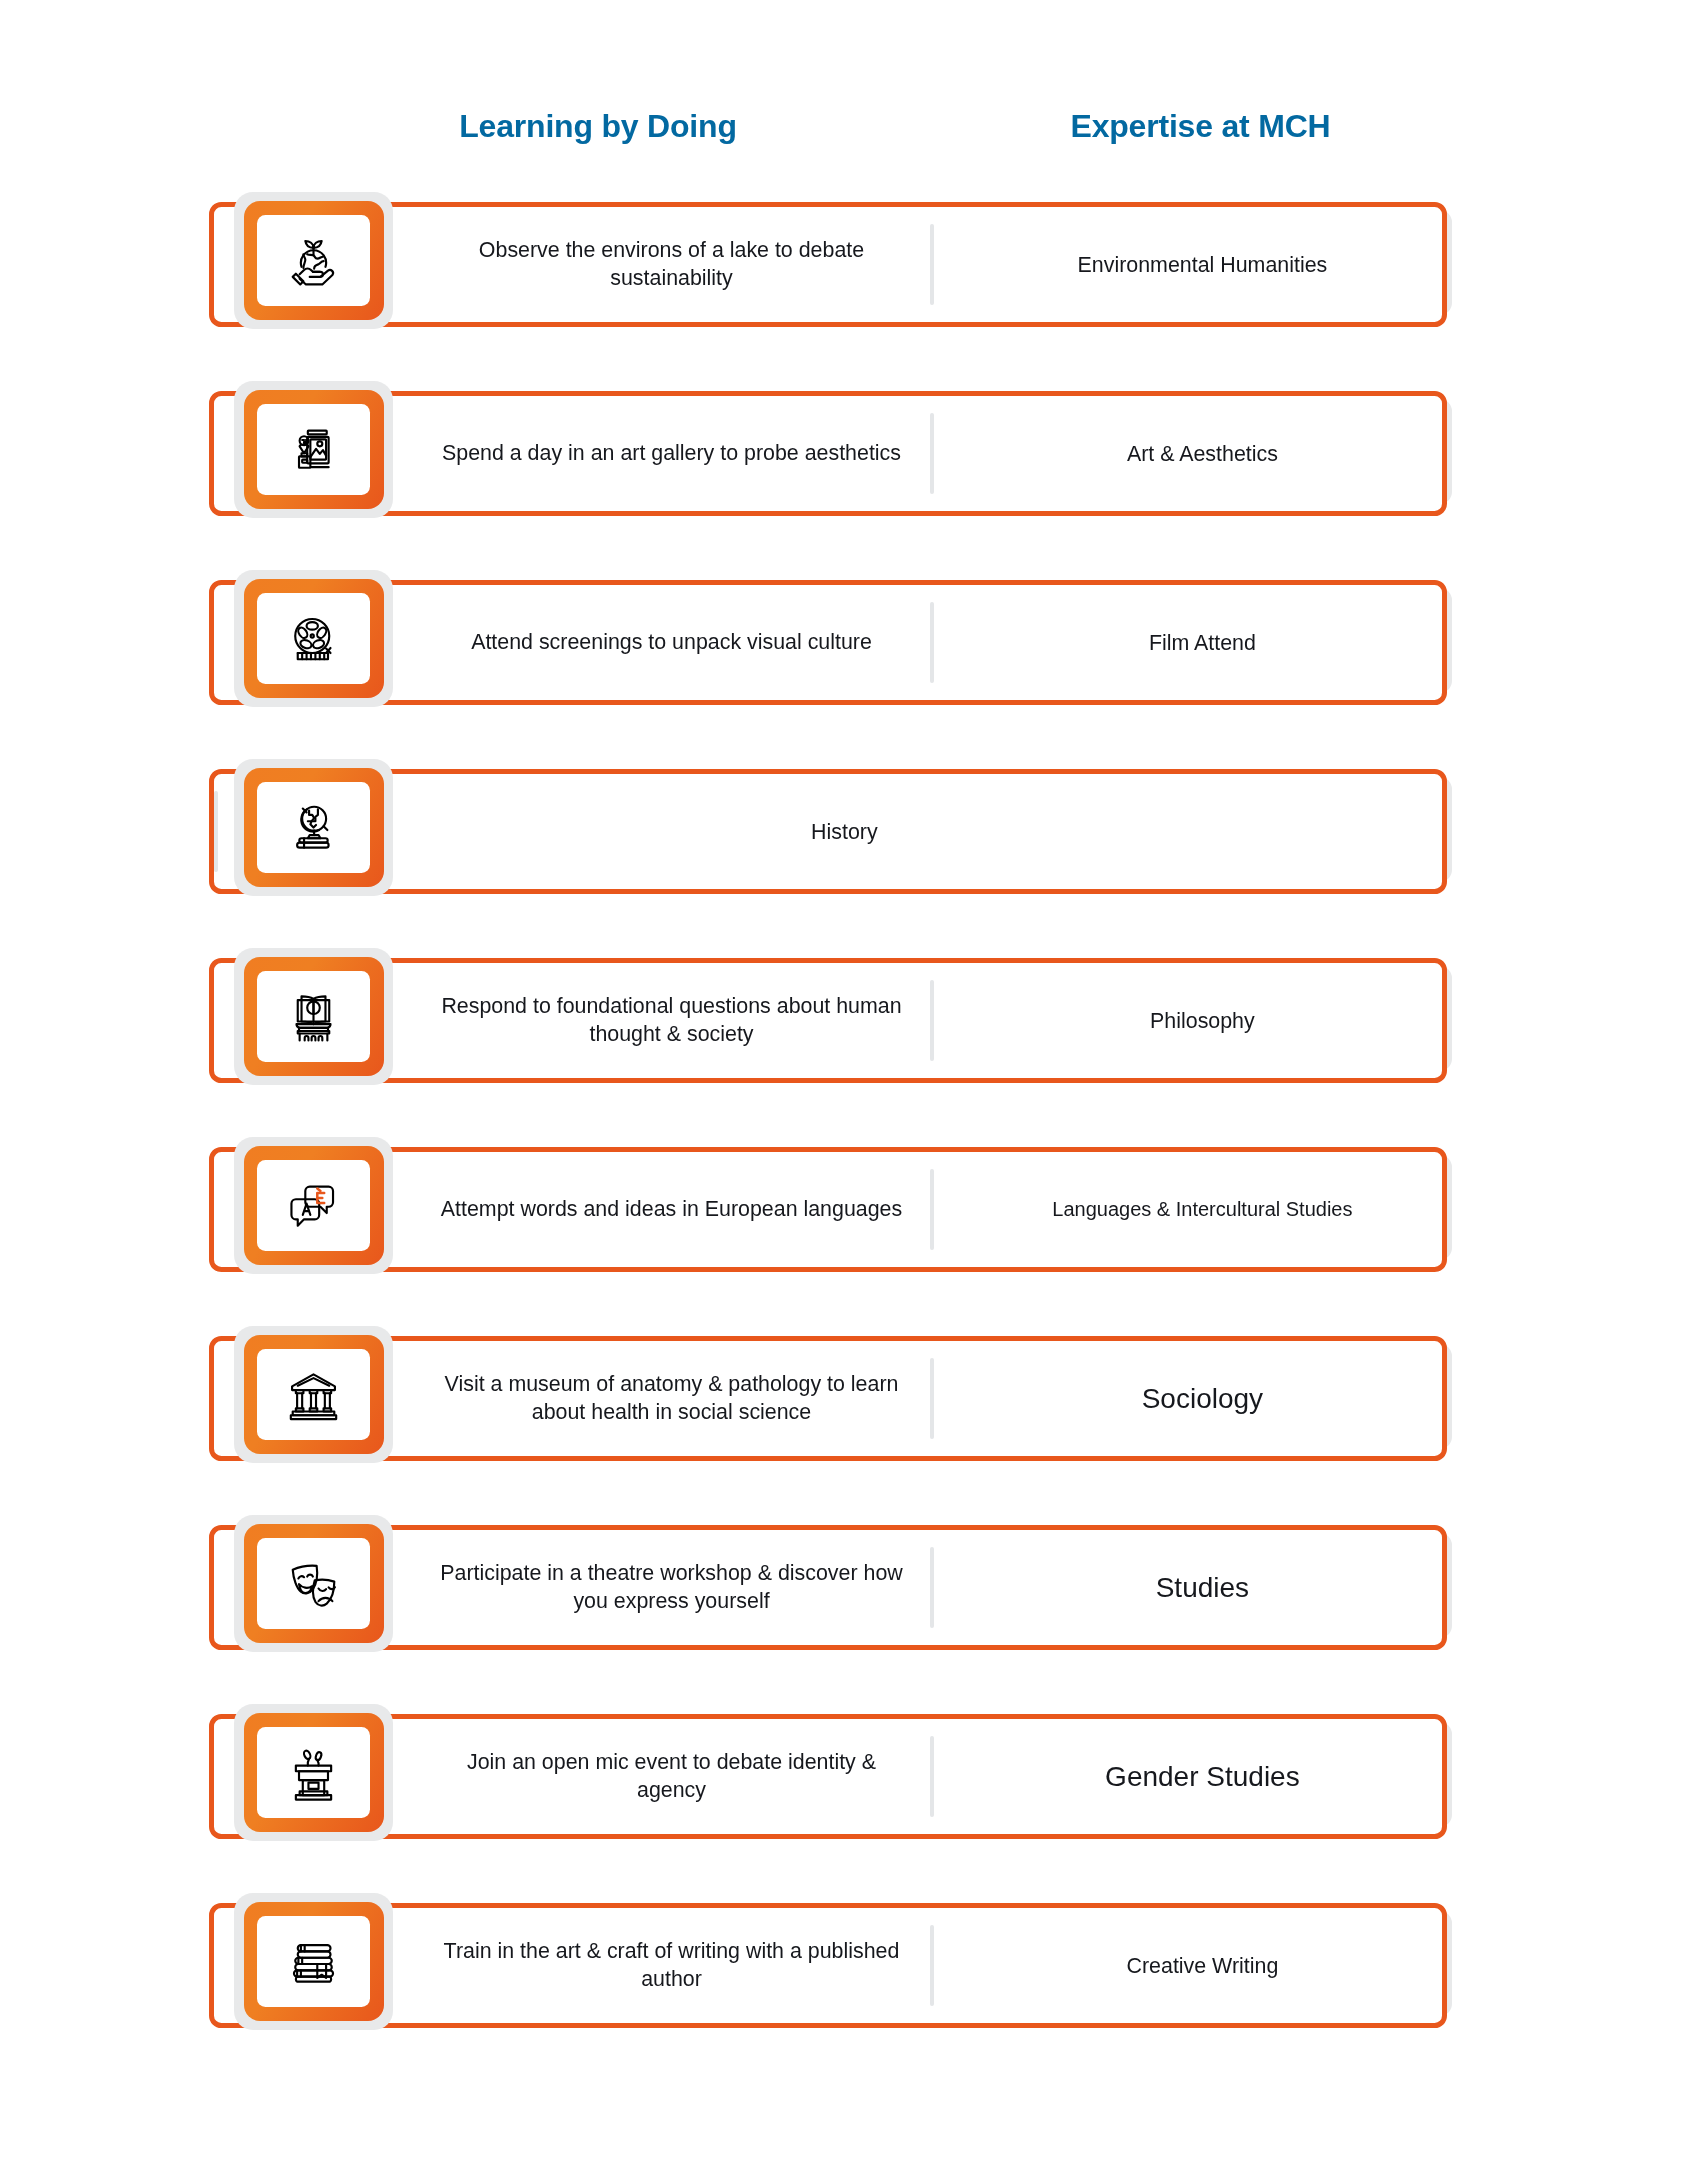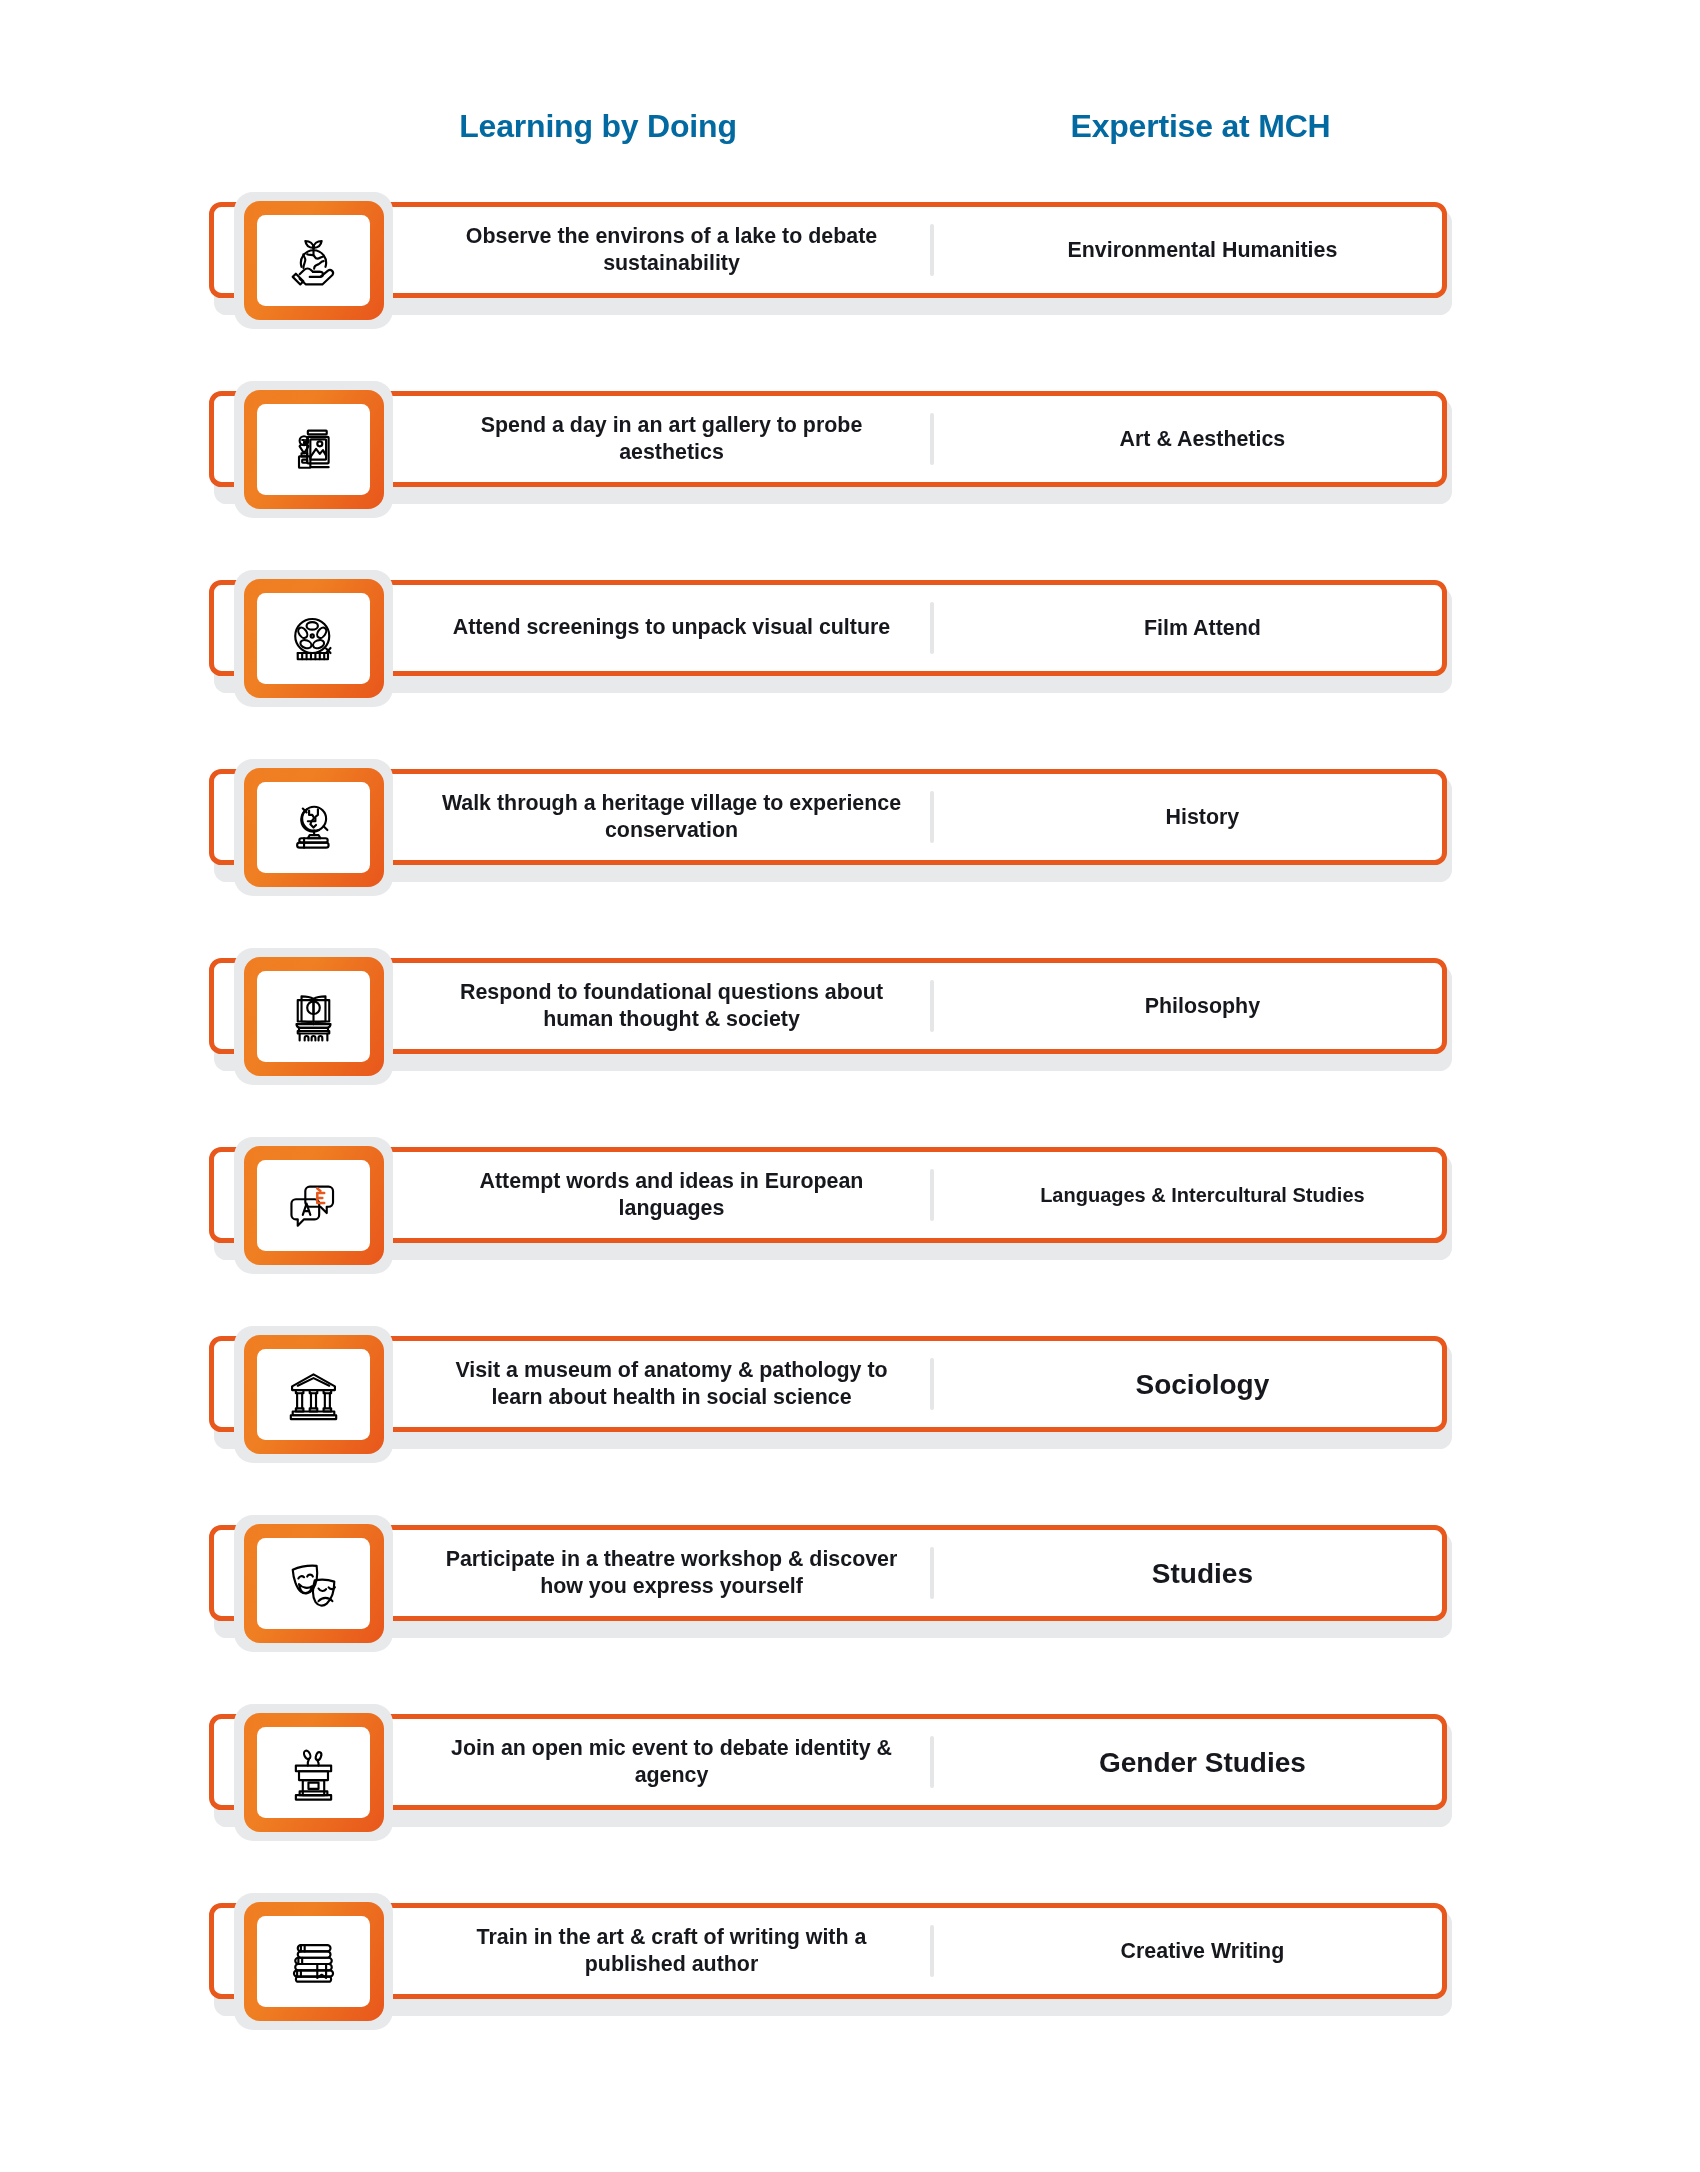--- a/index.html
+++ b/index.html
@@ -58,28 +58,27 @@
     height: 105px;
     background: #e8e9ea;
     border-radius: 12.3px;
   }
   
   .bar {
     position: absolute;
     left: 209px;
     top: 10.4px;
     width: 1238px;
-    height: 96px;
+    height: 125px;
     background: #ffffff;
     border: 5.2px solid #e8571c;
     border-radius: 12.3px;
     box-sizing: border-box;
     display: flex;
     align-items: stretch;
-    font-weight: bold;
   }
   .bar-left {
     flex: 0 0 716px;
     display: flex;
     align-items: center;
     justify-content: center;
     padding-left: 199px;
     box-sizing: border-box;
   }
   .bar-divider {
@@ -262,23 +261,20 @@
     <path d="M32 73v10M39 73v10M46 73v10M53 73v10M60 73v10M67 73v10"></path>
     <path d="M70 66l7 7"></path>
   </svg>
           </div>
         </div>
       </div>
     </div>
     <div class="row">
       <div class="bar-shadow"></div>
       <div class="bar">
-        <div class="bar-left">
-          <div class="activity-text">Walk through a heritage village to experience conservation</div>
-        </div>
         <div class="bar-divider"></div>
         <div class="bar-right">
           <div class="dept-text">History</div>
         </div>
       </div>
       <div class="icon-wrap">
         <div class="icon-backdrop"></div>
         <div class="icon-tile">
           <div class="icon-inner">
             <svg viewBox="0 0 100 100" fill="none" stroke="#000" stroke-width="3.4" stroke-linecap="round" stroke-linejoin="round">

